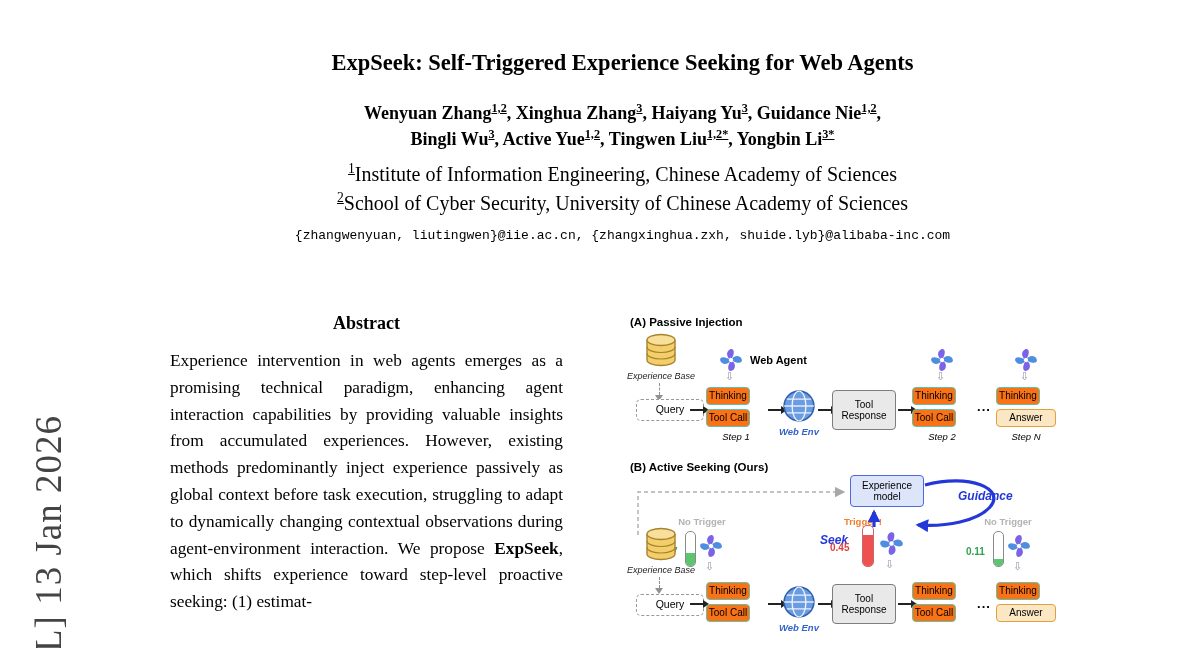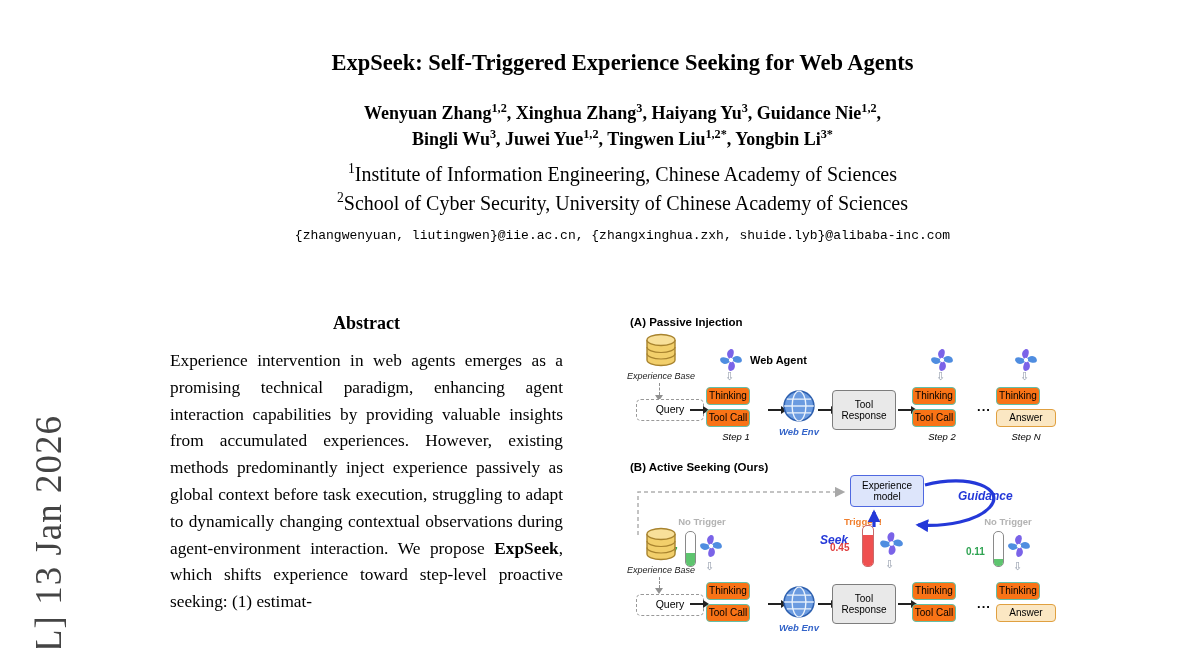--- a/index.html
+++ b/index.html
@@ -9,21 +9,21 @@
 
   
   .watermark { position: absolute; left: 27px; top: 652px; transform: rotate(-90deg);
                transform-origin: 0 0; font-size: 37px; color: #444; letter-spacing: 1px;
                white-space: nowrap; }
 
   
   .content { position: absolute; left: 170px; top: 0; width: 905px; }
   .title { margin: 50px 0 0 0; text-align: center; font-size: 22.5px; font-weight: bold; }
   .authors { margin-top: 24px; text-align: center; font-size: 18px; font-weight: bold; line-height: 1.38; }
-  .authors sup, .affils sup { font-size: 68%; }
+  .authors sup, .affils sup { font-size: 68%; text-decoration: underline; }
   .affils { margin-top: 7px; text-align: center; font-size: 20px; line-height: 1.45; }
   .emails { margin-top: 10px; text-align: center; font-family: "Liberation Mono", monospace; font-size: 13px; }
   .tongyi { vertical-align: -2px; margin: 0 1px; }
 
   
   .columns { display: flex; margin-top: 70px; }
   .leftcol { width: 393px; }
   .abstract-heading { text-align: center; font-size: 18px; font-weight: bold; margin: 0 0 14px 0; }
   .abstract-text { font-size: 17.3px; line-height: 1.55; text-align: justify; margin: 0; }
 
@@ -102,21 +102,21 @@
 
   <div class="content">
 
     <h1 class="title">ExpSeek: Self-Triggered Experience Seeking for Web Agents</h1>
 
     <div class="authors">
       <div>
         <span><span>Wenyuan Zhang</span><sup>1,2</sup><span>, </span></span><span><span>Xinghua Zhang</span><sup>3</sup><span>, </span></span><span><span>Haiyang Yu</span><sup>3</sup><span>, </span></span><span><span>Guidance Nie</span><sup>1,2</sup><span>,</span></span>
       </div>
       <div>
-        <span><span>Bingli Wu</span><sup>3</sup><span>, </span></span><span><span>Juwei Yue</span><sup>1,2</sup><span>, </span></span><span><span>Tingwen Liu</span><sup>1,2*</sup><span>, </span></span><span><span>Yongbin Li</span><sup>3*</sup><span></span></span>
+        <span><span>Bingli Wu</span><sup>3</sup><span>, </span></span><span><span>Active Yue</span><sup>1,2</sup><span>, </span></span><span><span>Tingwen Liu</span><sup>1,2*</sup><span>, </span></span><span><span>Yongbin Li</span><sup>3*</sup><span></span></span>
       </div>
     </div>
 
     <div class="affils">
       <div><sup>1</sup><span>Institute of Information Engineering, Chinese Academy of Sciences</span></div>
       <div><sup>2</sup><span>School of Cyber Security, University of Chinese Academy of Sciences</span></div>
     </div>
 
     <div class="emails">{zhangwenyuan, liutingwen}@iie.ac.cn, {zhangxinghua.zxh, shuide.lyb}@alibaba-inc.com</div>
 

